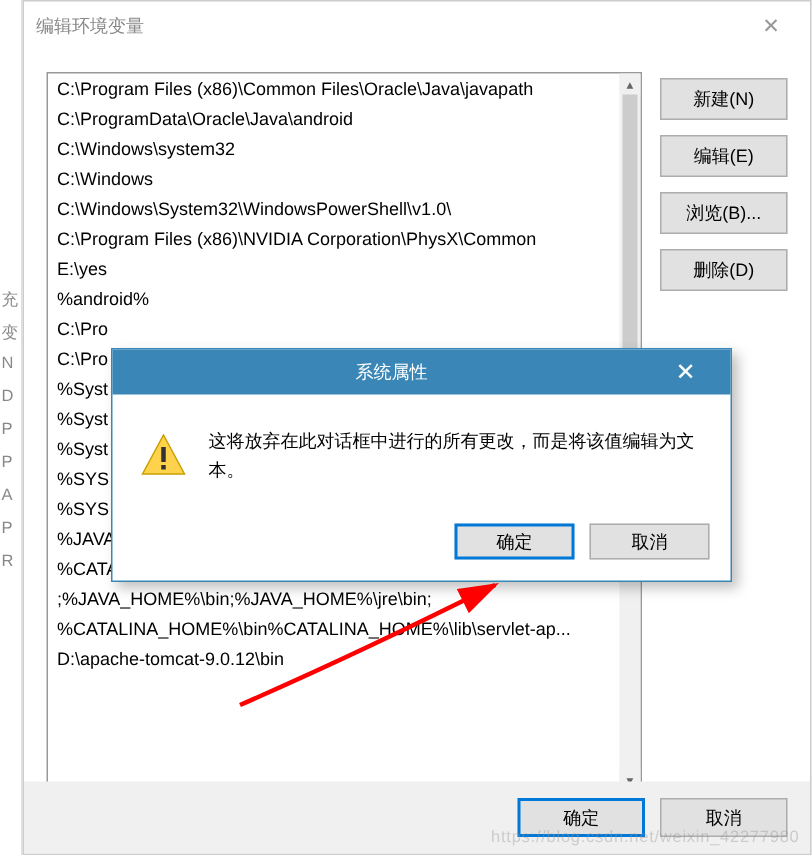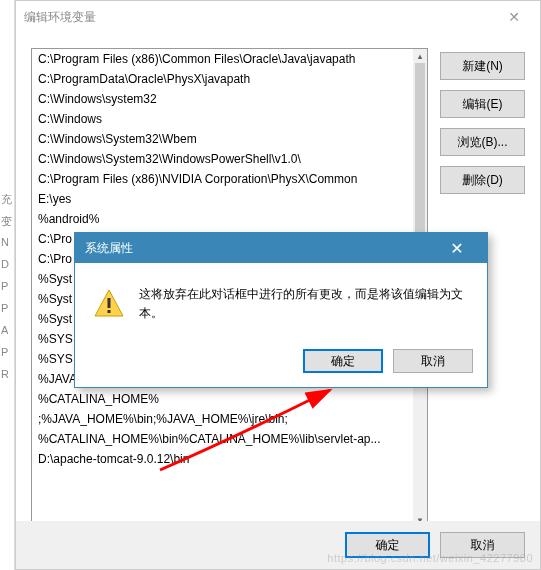--- a/index.html
+++ b/index.html
@@ -20,21 +20,21 @@
 
 .side-buttons { width: 85px; display: flex; flex-direction: column; gap: 10px; padding-top: 4px; }
 .side-btn { height: 28px; border: 1px solid #adadad; background: #e1e1e1; display: flex; align-items: center; justify-content: center; cursor: pointer; }
 
 .bottom-bar { position: absolute; bottom: 0; left: 0; right: 0; height: 48px; display: flex; justify-content: flex-end; align-items: center; gap: 10px; padding: 0 15px; background: #f0f0f0; }
 .bottom-btn { width: 85px; height: 26px; border: 1px solid #adadad; background: #e1e1e1; display: flex; align-items: center; justify-content: center; cursor: pointer; }
 .bottom-btn.default { border: 2px solid #0078d7; }
 
 
 .popup { position: absolute; left: 74px; top: 232px; width: 414px; background: #fff; border: 1px solid #3a87b7; box-shadow: 4px 4px 8px rgba(0,0,0,0.25); }
-.popup-titlebar { height: 30px; background: #3a87b7; color: #fff; display: flex; align-items: center; padding: 0 10px; }
+.popup-titlebar { height: 30px; background: #3a87b7; color: #fff; display: flex; align-items: center; padding: 0 10px; text-align: center; }
 .popup-titlebar .ptitle { flex: 1; }
 .popup-close { width: 40px; height: 30px; display: flex; align-items: center; justify-content: center; font-size: 16px; cursor: pointer; }
 .popup-body { padding: 22px 18px 18px; display: flex; gap: 14px; align-items: center; }
 .warn-icon { width: 32px; height: 32px; flex-shrink: 0; }
 .popup-msg { flex: 1; line-height: 1.6; }
 .popup-buttons { display: flex; justify-content: flex-end; gap: 10px; padding: 8px 14px 14px; }
 .popup-btn { width: 80px; height: 24px; border: 1px solid #adadad; background: #e1e1e1; display: flex; align-items: center; justify-content: center; cursor: pointer; }
 .popup-btn.default { border: 2px solid #0078d7; }
 
 
@@ -64,24 +64,23 @@
 
 <div class="main-window">
   <div class="main-titlebar">
     <span class="title">编辑环境变量</span>
     <span class="close-x">✕</span>
   </div>
   <div class="content-area">
     <div class="listbox">
       <div class="listbox-inner">
         <div class="list-item">C:\Program Files (x86)\Common Files\Oracle\Java\javapath</div>
-        <div class="list-item">C:\ProgramData\Oracle\PhysX\javapath</div>
+        <div class="list-item">C:\ProgramData\Oracle\Java\android</div>
         <div class="list-item">C:\Windows\system32</div>
         <div class="list-item">C:\Windows</div>
-        <div class="list-item">C:\Windows\System32\Wbem</div>
         <div class="list-item">C:\Windows\System32\WindowsPowerShell\v1.0\</div>
         <div class="list-item">C:\Program Files (x86)\NVIDIA Corporation\PhysX\Common</div>
         <div class="list-item">E:\yes</div>
         <div class="list-item">%android%</div>
         <div class="list-item">C:\Pro</div>
         <div class="list-item">C:\Pro</div>
         <div class="list-item">%Syst</div>
         <div class="list-item">%Syst</div>
         <div class="list-item">%Syst</div>
         <div class="list-item">%SYS</div>

